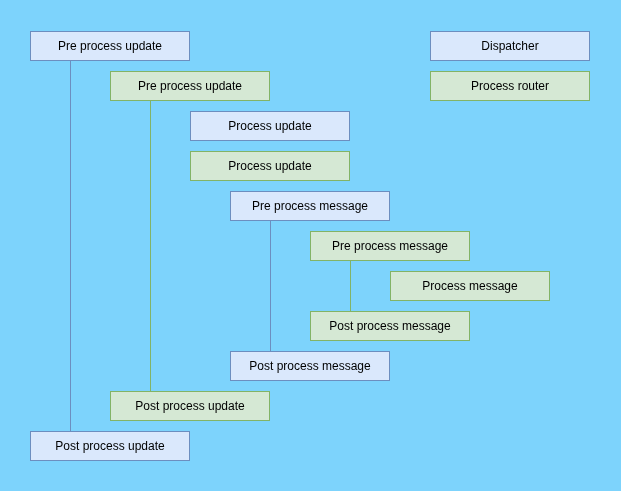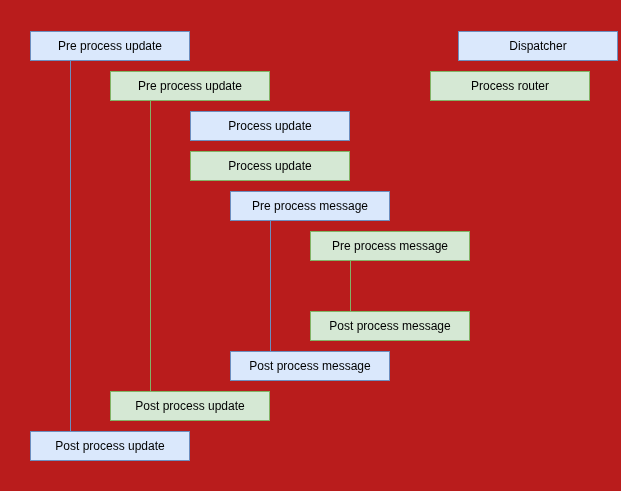--- a/index.html
+++ b/index.html
@@ -4,21 +4,21 @@
 <style>
   html, body {
     margin: 0;
     padding: 0;
     background: #ffffff;
   }
   #canvas {
     position: relative;
     width: 621px;
     height: 491px;
-    background: #b91c1c;
+    background: #7dd3fc;
     overflow: hidden;
     font-family: "Liberation Sans", sans-serif;
   }
   .node {
     position: absolute;
     width: 160px;
     height: 30px;
     box-sizing: border-box;
     border: 1px solid;
     text-align: center;
@@ -38,21 +38,21 @@
   .connector {
     position: absolute;
     width: 1px;
     z-index: 1;
   }
   .connector.blue { background: #6c8ebf; }
   .connector.green { background: #82b366; }
 
   
   .n0  { left: 30px;  top: 31px;  }
-  .n1  { left: 430px; top: 31px; margin-left: 28px;  }
+  .n1  { left: 430px; top: 31px;  }
   .n2  { left: 110px; top: 71px;  }
   .n3  { left: 430px; top: 71px;  }
   .n4  { left: 190px; top: 111px; }
   .n5  { left: 190px; top: 151px; }
   .n6  { left: 230px; top: 191px; }
   .n7  { left: 310px; top: 231px; }
   .n8  { left: 390px; top: 271px; }
   .n9  { left: 310px; top: 311px; }
   .n10 { left: 230px; top: 351px; }
   .n11 { left: 110px; top: 391px; }
@@ -75,18 +75,19 @@
   <div class="connector green c3"></div>
 
   <div class="node blue n0">Pre process update</div>
   <div class="node blue n1">Dispatcher</div>
   <div class="node green n2">Pre process update</div>
   <div class="node green n3">Process router</div>
   <div class="node blue n4">Process update</div>
   <div class="node green n5">Process update</div>
   <div class="node blue n6">Pre process message</div>
   <div class="node green n7">Pre process message</div>
+  <div class="node green n8">Process message</div>
   <div class="node green n9">Post process message</div>
   <div class="node blue n10">Post process message</div>
   <div class="node green n11">Post process update</div>
   <div class="node blue n12">Post process update</div>
 
 </div>
 
 </body></html>

